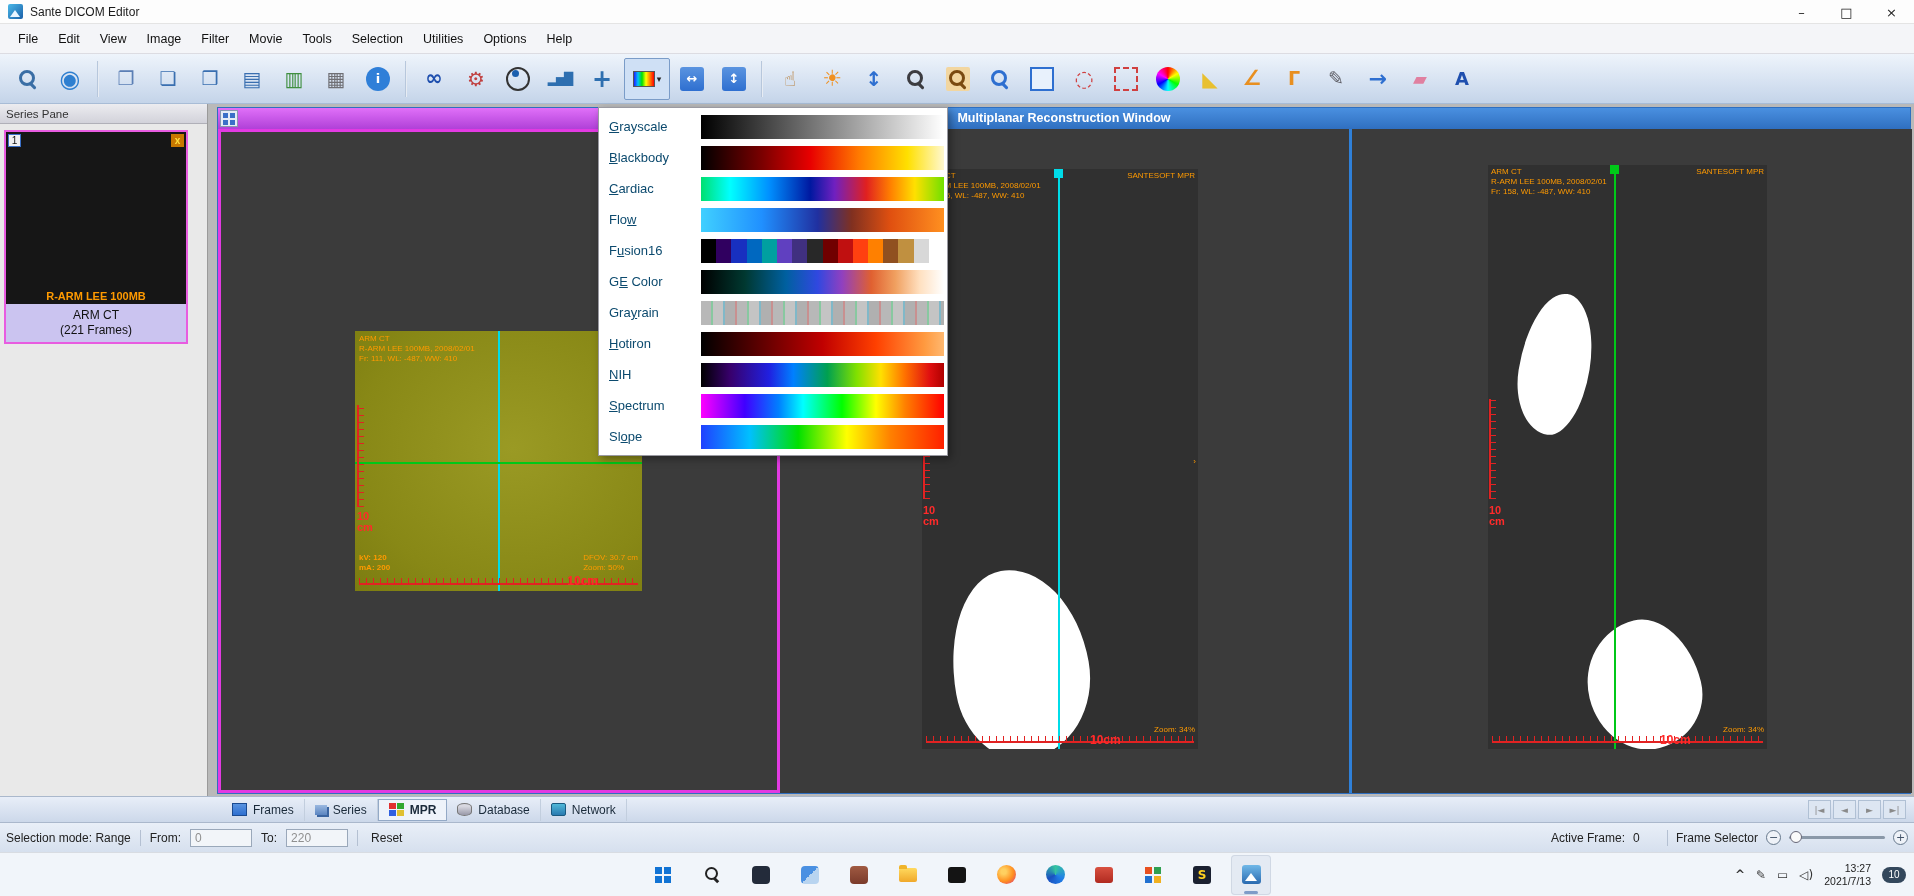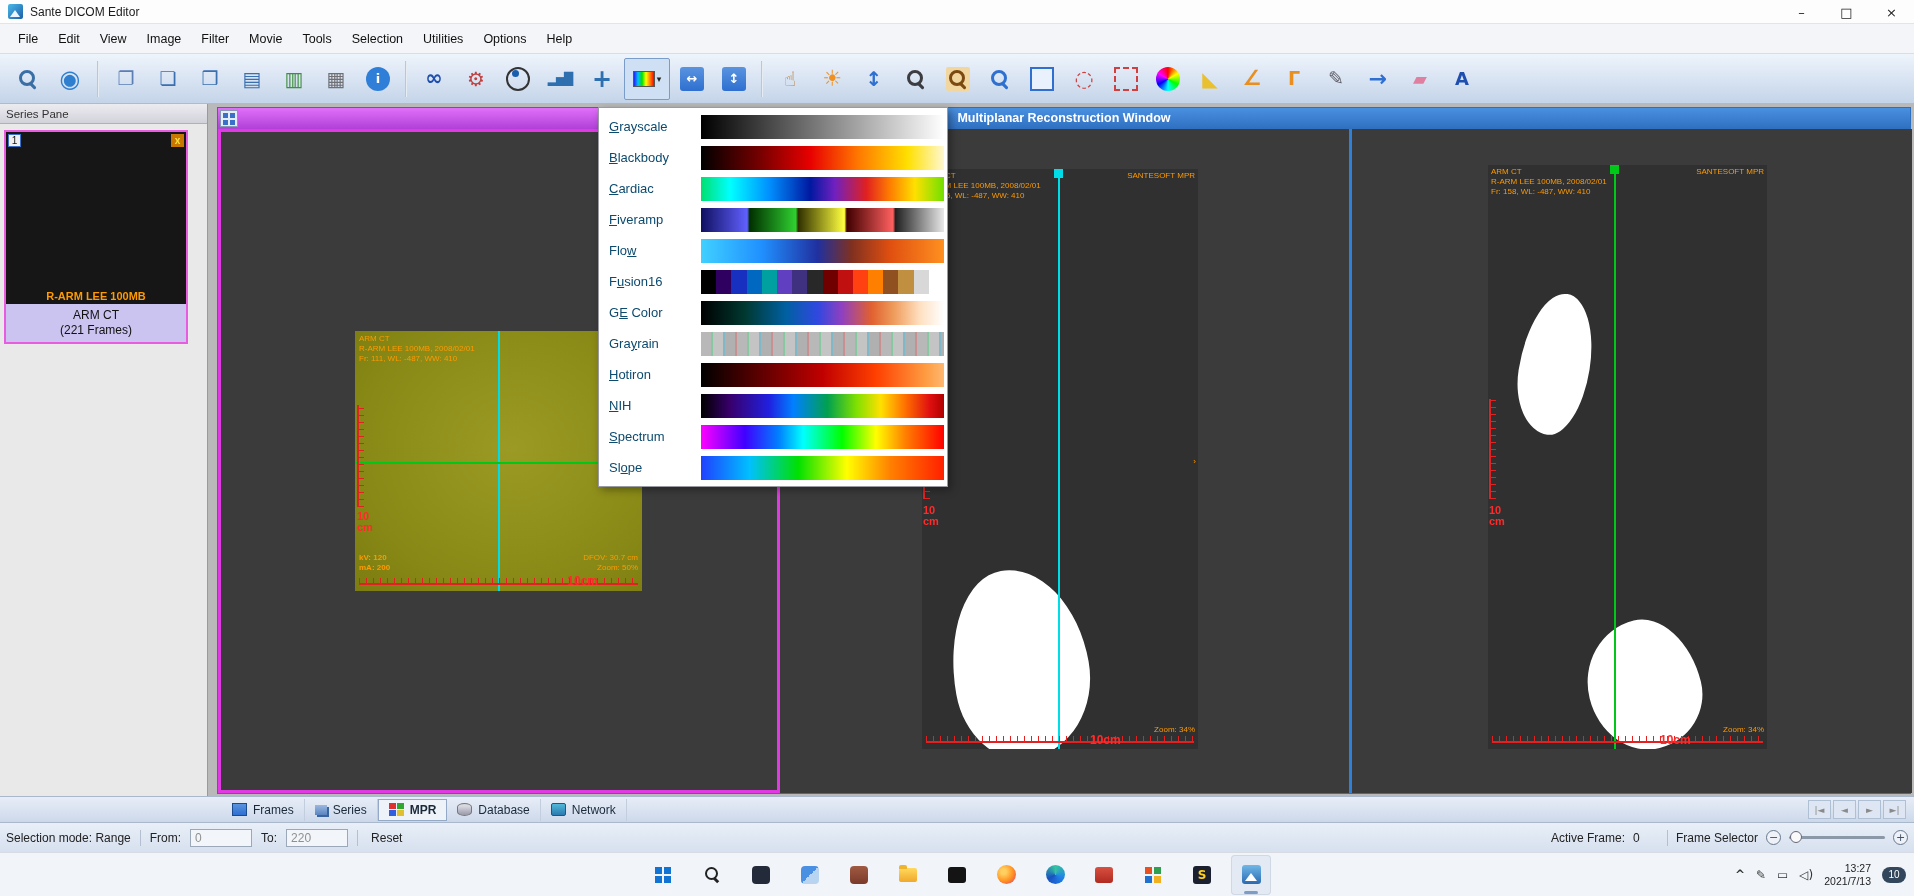--- a/index.html
+++ b/index.html
@@ -381,21 +381,21 @@
         <div class="r-label-v" style="left:2px;top:180px;">
           <div>10</div>
             <div>cm</div>
         </div>
         <div class="hruler" style="left:4px;right:4px;bottom:6px;"></div>
         <span class="r-label" style="right:44px;bottom:4px;">10cm</span>
         <div class="ov" style="left:4px;bottom:18px;font-weight:bold;">
           <div>kV: 120</div>
             <div>mA: 200</div>
         </div>
-        <div class="ov" style="right:4px;bottom:18px;text-align:right;margin-top:37px;">
+        <div class="ov" style="right:4px;bottom:18px;text-align:left;margin-top:37px;">
           <div>DFOV: 30.7 cm</div>
             <div>Zoom: 50%</div>
         </div>
       </div>
     </div>
 
     <div class="vp vp2">
       <div class="ct-img" style="left:140px;top:40px;width:276px;height:580px;">
         <div class="blob" style="left:30px;top:400px;width:136px;height:190px;border-radius:48% 52% 55% 45%/60% 55% 45% 40%;transform:rotate(-10deg);"></div>
         <div class="cutline-v cyan" style="left:136px;"></div>
@@ -456,24 +456,20 @@
       <div class="pm-row">
         <span class="pm-label"><span></span><span class="pm-key">B</span><span>lackbody</span></span>
         <span class="pm-bar" style="background:linear-gradient(90deg,#000,#7a0000 25%,#e80000 45%,#ff7a00 65%,#ffe000 85%,#fff8d0)"></span>
       </div>
 
       <div class="pm-row">
         <span class="pm-label"><span></span><span class="pm-key">C</span><span>ardiac</span></span>
         <span class="pm-bar" style="background:linear-gradient(90deg,#00e070,#00ffff 12%,#0090ff 28%,#0018a0 45%,#7020c0 55%,#e02020 68%,#ff8000 78%,#ffe000 88%,#70e000)"></span>
       </div>
 
-      <div class="pm-row">
-        <span class="pm-label"><span></span><span class="pm-key">F</span><span>iveramp</span></span>
-        <span class="pm-bar" style="background:linear-gradient(90deg,#101060 0%,#6060ff 19%,#003000 20%,#30d030 39%,#303000 40%,#ffff40 59%,#400000 60%,#ff6060 79%,#202020 80%,#e8e8e8 100%)"></span>
-      </div>
 
       <div class="pm-row">
         <span class="pm-label"><span>Flo</span><span class="pm-key">w</span><span></span></span>
         <span class="pm-bar" style="background:linear-gradient(90deg,#40d0ff,#2090ff 25%,#2030a0 48%,#803020 62%,#e05010 78%,#ff9020)"></span>
       </div>
 
       <div class="pm-row">
         <span class="pm-label"><span>F</span><span class="pm-key">u</span><span>sion16</span></span>
         <span class="pm-bar" style="background:linear-gradient(90deg,#000 0%,#000 6.25%,#300060 6.25%,#300060 12.5%,#1830c0 12.5%,#1830c0 18.75%,#0068c0 18.75%,#0068c0 25%,#00a0a0 25%,#00a0a0 31.25%,#6040c0 31.25%,#6040c0 37.5%,#403080 37.5%,#403080 43.75%,#282828 43.75%,#282828 50%,#700000 50%,#700000 56.25%,#c01010 56.25%,#c01010 62.5%,#ff4010 62.5%,#ff4010 68.75%,#ff8000 68.75%,#ff8000 75%,#905020 75%,#905020 81.25%,#c09040 81.25%,#c09040 87.5%,#d8d8d8 87.5%,#d8d8d8 93.75%,#fff 93.75%,#fff 100%)"></span>
       </div>

